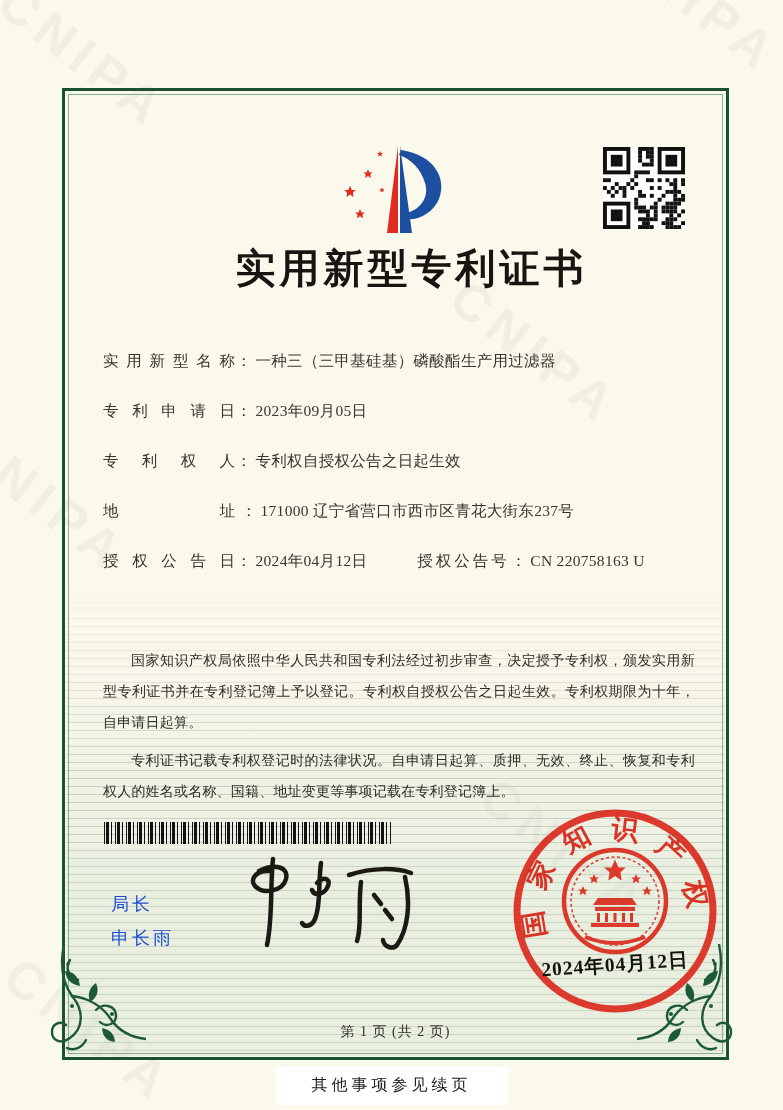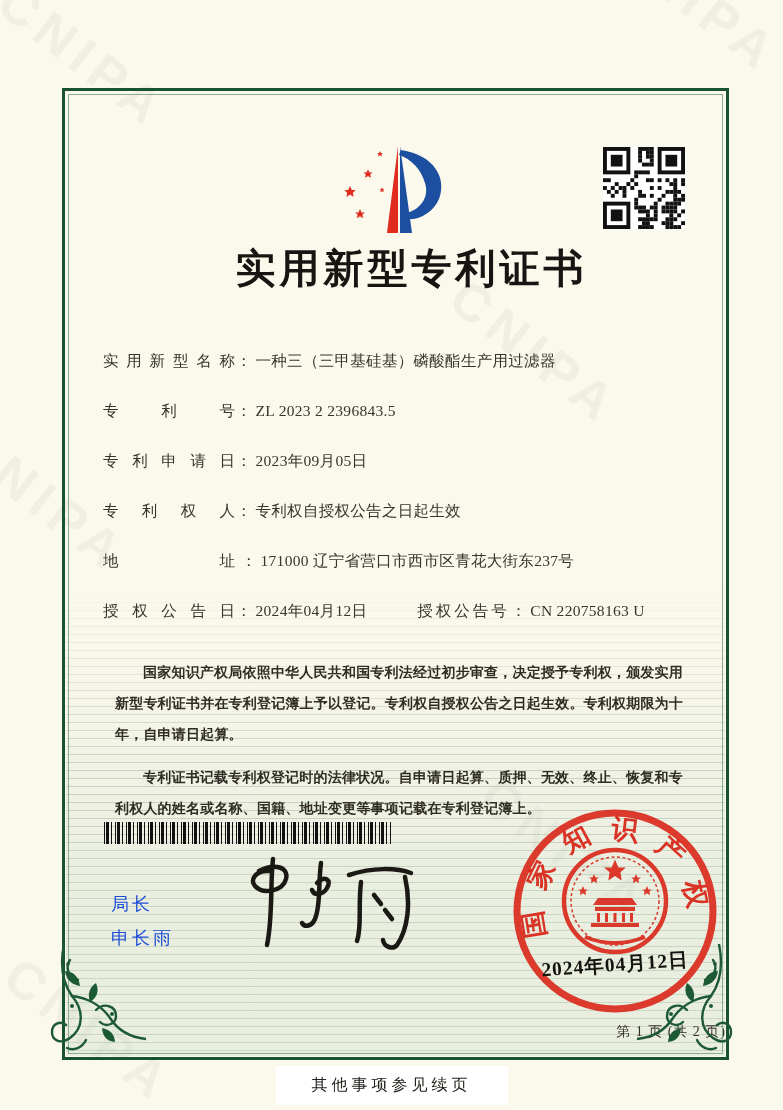--- a/index.html
+++ b/index.html
@@ -23,31 +23,31 @@
   .title{position:absolute;left:16px;top:150px;width:100%;text-align:center;
          font-size:40px;font-weight:bold;letter-spacing:4px;color:#171511;margin:0;}
   .fields{position:absolute;left:38px;top:232px;width:600px;font-size:15.5px;line-height:24px;}
   .frow{margin-bottom:22px;white-space:nowrap;margin-top:26px;}
   .flabel{display:inline-block;width:132px;text-align:justify;text-align-last:justify;vertical-align:top;}
   .colon{display:inline-block;margin:0 4px 0 1px;}
   .fvalue{letter-spacing:0.3px;}
   .flabel2{display:inline-block;margin-left:50px;letter-spacing:3px;}
   .paras{position:absolute;left:38px;top:554px;width:592px;font-size:14px;line-height:31px;
          text-align:justify;color:#2f2c26;letter-spacing:0.2px;}
-  .paras p{margin:12px;text-indent:2em;font-weight:bold;}
+  .paras p{margin:0;text-indent:2em;}
   .paras p + p{margin-top:7px;}
   .barcode{position:absolute;left:38px;top:731px;}
   .signer{position:absolute;left:46px;top:796px;font-family:"Liberation Sans","DejaVu Sans",sans-serif;
           font-size:18px;letter-spacing:3px;color:#1d4ed8;line-height:34px;}
   .signature{position:absolute;left:168px;top:764px;}
   .seal{position:absolute;left:444px;top:714px;width:212px;height:212px;}
   .seal-date{position:absolute;left:14px;top:146px;width:184px;text-align:center;
              font-size:19.5px;font-weight:bold;color:#15130f;letter-spacing:1px;
              transform:rotate(-4deg);}
-  .pagefooter{position:absolute;left:0;top:932px;width:100%;text-align:right;
+  .pagefooter{position:absolute;left:0;top:932px;width:100%;text-align:center;
               font-size:14px;color:#34312b;letter-spacing:1px;}
   .flourish{position:absolute;width:96px;height:118px;}
   .flourish.bl{left:50px;top:944px;}
   .flourish.br{left:637px;top:944px;transform:scaleX(-1);}
   .contnote{position:absolute;left:50%;top:1066px;transform:translateX(-50%);
             background:#ffffff;padding:9px 36px;font-size:16px;letter-spacing:4px;
             color:#23211c;white-space:nowrap;}
   svg text{font-family:"Liberation Serif","DejaVu Serif",serif;}
 </style>
 </head>
@@ -207,23 +207,20 @@
         <rect x="7.81" y="62.48" width="11.71" height="11.71" fill="#111"></rect>
       </svg>
 
     <h1 class="title">实用新型专利证书</h1>
 
     <div class="fields">
       <div class="frow">
         <span class="flabel">实用新型名称</span><span class="colon">：</span><span class="fvalue">一种三（三甲基硅基）磷酸酯生产用过滤器</span>
       </div>
       <div class="frow">
-        <span class="flabel">专利号</span><span class="colon">：</span><span class="fvalue">ZL 2023 2 2396843.5</span>
-      </div>
-      <div class="frow">
         <span class="flabel">专利申请日</span><span class="colon">：</span><span class="fvalue">2023年09月05日</span>
       </div>
       <div class="frow">
         <span class="flabel">专利权人</span><span class="colon">：</span><span class="fvalue">专利权自授权公告之日起生效</span>
       </div>
       <div class="frow">
         <span class="flabel">地址</span><span class="colon"></span><span class="colon">：</span><span class="fvalue">171000 辽宁省营口市西市区青花大街东237号</span>
       </div>
       <div class="frow">
         <span class="flabel">授权公告日</span><span class="colon">：</span><span class="fvalue">2024年04月12日</span><span class="flabel2">授权公告号</span><span class="colon">：</span><span class="fvalue">CN 220758163 U</span>

